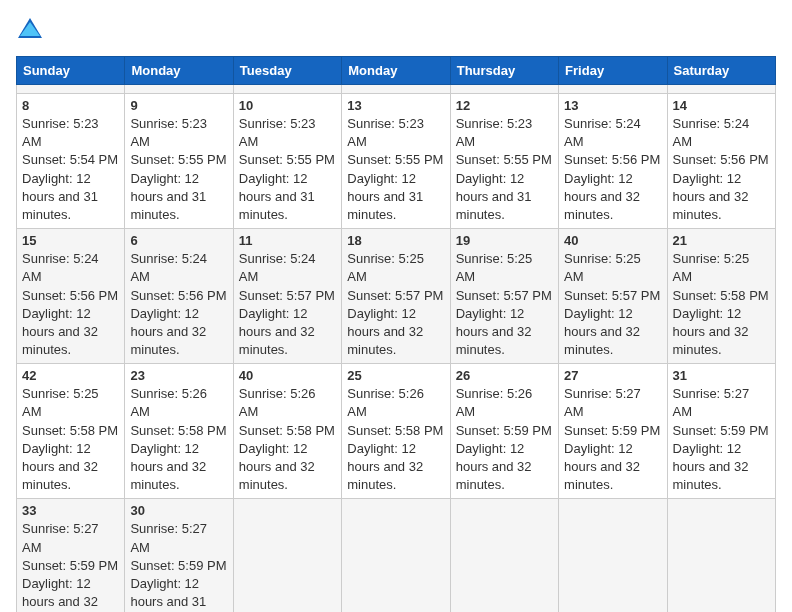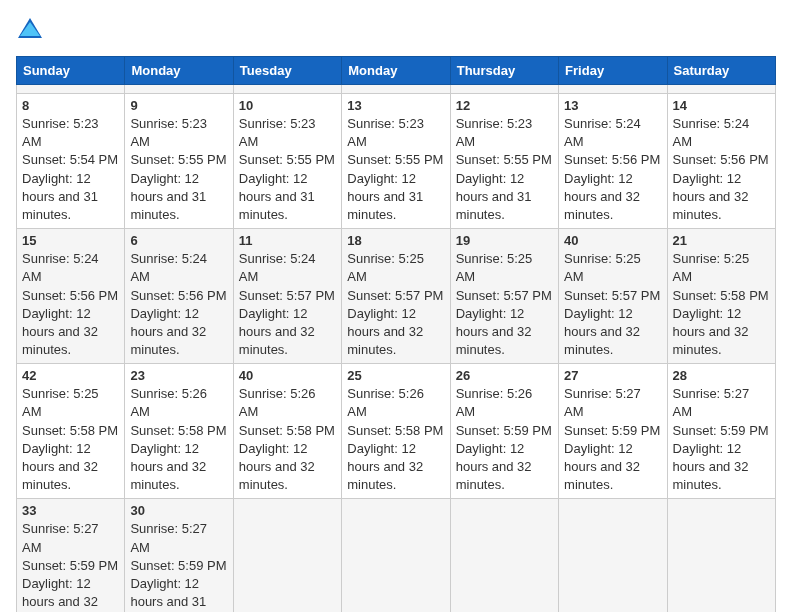--- a/index.html
+++ b/index.html
@@ -202,21 +202,21 @@
         </td>
         <td>
           <span class="day-num">26</span>
           <div class="day-detail">Sunrise: 5:26 AM<br>Sunset: 5:59 PM<br>Daylight: 12 hours and 32 minutes.</div>
         </td>
         <td>
           <span class="day-num">27</span>
           <div class="day-detail">Sunrise: 5:27 AM<br>Sunset: 5:59 PM<br>Daylight: 12 hours and 32 minutes.</div>
         </td>
         <td>
-          <span class="day-num">28</span>
+          <span class="day-num">31</span>
           <div class="day-detail">Sunrise: 5:27 AM<br>Sunset: 5:59 PM<br>Daylight: 12 hours and 32 minutes.</div>
         </td>
       </tr>
       <tr>
         <td>
           <span class="day-num">33</span>
           <div class="day-detail">Sunrise: 5:27 AM<br>Sunset: 5:59 PM<br>Daylight: 12 hours and 32 minutes.</div>
         </td>
         <td>
           <span class="day-num">30</span>

